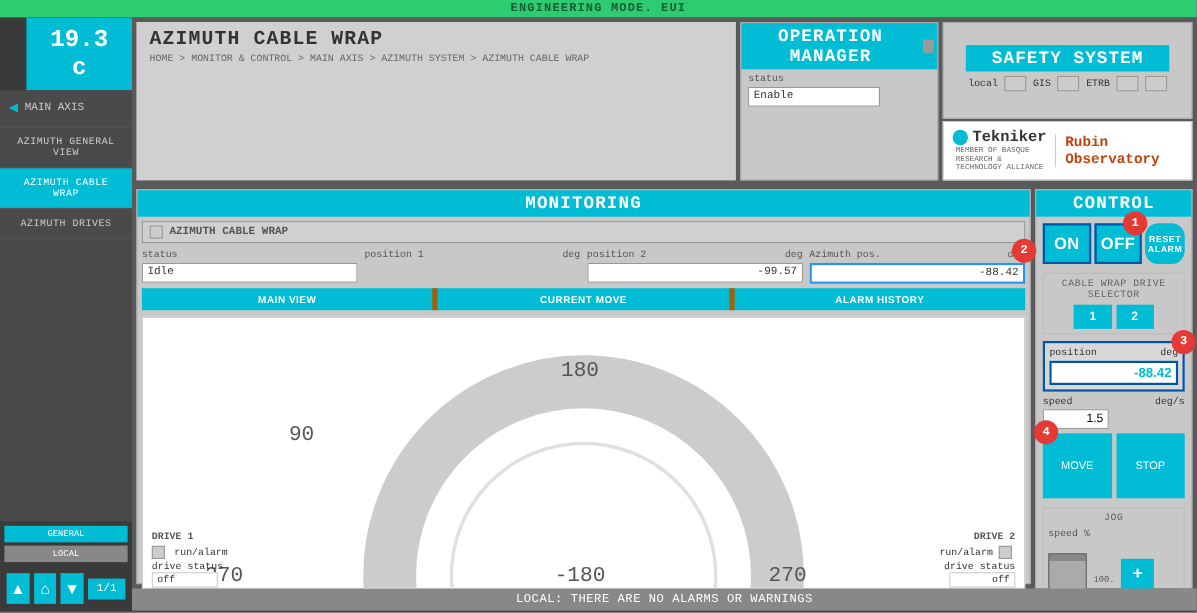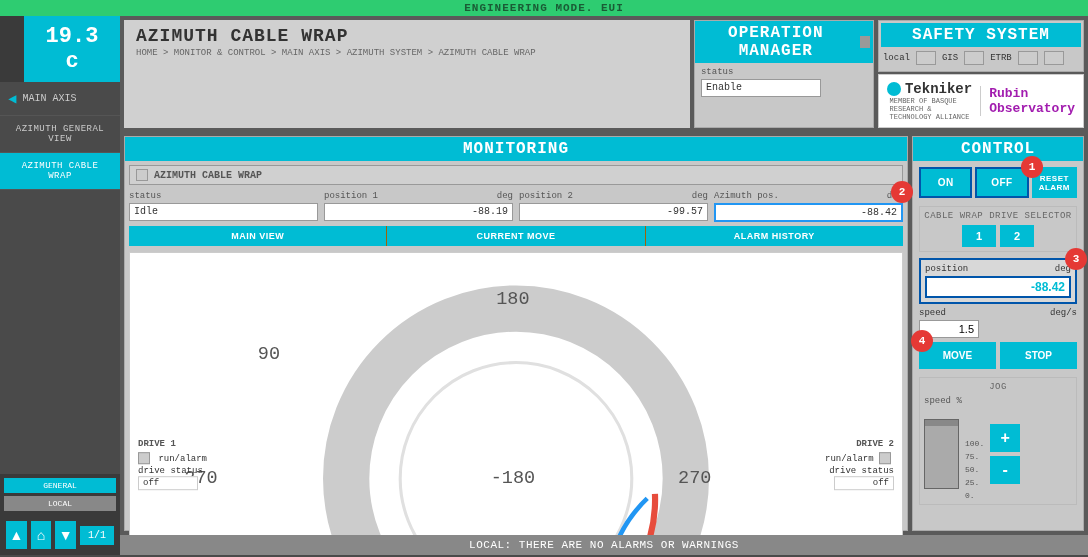--- a/index.html
+++ b/index.html
@@ -32,34 +32,34 @@
 
     .content-body { display: flex; flex: 1; gap: 4px; padding: 4px; }
     .panel-header { background: #00bcd4; color: white; text-align: center; font-size: 16px; font-weight: bold; padding: 3px; letter-spacing: 1px; }
     .acw-header { background: #d0d0d0; border: 1px solid #999; padding: 3px 6px; font-size: 10px; font-weight: bold; margin-bottom: 6px; color: #555; display: flex; align-items: center; gap: 6px; }
     .acw-indicator { width: 12px; height: 12px; background: #ccc; border: 1px solid #999; }
     .field-label { font-size: 9px; color: #555; margin-bottom: 2px; }
     .field-value { background: white; border: 1px solid #999; padding: 2px 4px; font-size: 10px; min-height: 18px; }
     .field-value.highlight { border: 2px solid #2196F3; }
 
     .tabs-row { display: flex; margin-bottom: 6px; }
-    .tab-btn { flex: 1; background: #00bcd4; color: white; border: none; padding: 5px; font-size: 9px; font-weight: bold; letter-spacing: 0.5px; cursor: pointer; border-right: 1px solid #a16207; }
+    .tab-btn { flex: 1; background: #00bcd4; color: white; border: none; padding: 5px; font-size: 9px; font-weight: bold; letter-spacing: 0.5px; cursor: pointer; border-right: 5px solid #a16207; }
     .tab-btn:last-child { border-right: none; }
     .drive-title { font-size: 9px; font-weight: bold; color: #555; margin-bottom: 3px; }
     .drive-field { margin-bottom: 2px; }
     .drive-val { background: white; border: 1px solid #ccc; padding: 1px 4px; font-size: 9px; min-width: 60px; display: inline-block; }
     .run-alarm-box { width: 12px; height: 12px; background: #ccc; border: 1px solid #999; display: inline-block; vertical-align: middle; margin-right: 3px; }
     .safety-box { width: 20px; height: 14px; background: #ccc; border: 1px solid #999; }
-    .ctrl-btn { flex: 1; padding: 8px 4px; border: none; font-size: 10px; font-weight: bold; cursor: pointer; color: white; letter-spacing: 0.5px; }
+    .ctrl-btn { flex: 1; padding: 8px 4px; border: none; font-size: 15px; font-weight: bold; cursor: pointer; color: white; letter-spacing: 0.5px; }
     .ctrl-btn.on { background: #00bcd4; border: 2px solid #0055aa; }
     .ctrl-btn.off { background: #00bcd4; border: 2px solid #0055aa; }
     .ctrl-btn.reset { background: #00bcd4; font-size: 9px; }
     .section-title { font-size: 9px; color: #666; text-align: center; margin-bottom: 4px; letter-spacing: 0.5px; }
     .drive-btn { background: #00bcd4; color: white; border: none; padding: 5px 14px; font-size: 11px; font-weight: bold; cursor: pointer; }
-    .move-btn { flex: 1; padding: 8px 4px; border: none; font-size: 10px; font-weight: bold; cursor: pointer; color: white; }
+    .move-btn { flex: 1; padding: 24px 4px; border: none; font-size: 10px; font-weight: normal; cursor: pointer; color: white; }
     .move-btn.move { background: #00bcd4; }
     .move-btn.stop { background: #00bcd4; }
     .spd-btn { width: 30px; height: 28px; background: #00bcd4; color: white; border: none; font-size: 16px; font-weight: bold; cursor: pointer; display: flex; align-items: center; justify-content: center; }
 
     .bottom-bar { background: #888; color: white; text-align: center; font-size: 11px; padding: 4px; letter-spacing: 0.5px; }
 
     
     .annotation-circle { position: absolute; width: 22px; height: 22px; border-radius: 50%; background: #e53935; color: white; font-size: 11px; font-weight: bold; display: flex; align-items: center; justify-content: center; z-index: 10; }
 
     .header-row { display: flex; align-items: stretch; gap: 4px; padding: 4px; background: #5a5a5a; }
@@ -81,20 +81,23 @@
       <div class="nav-back">
         <span class="nav-back-arrow">◀</span>
         <span>MAIN AXIS</span>
       </div>
       <div class="nav-item">
         <span>AZIMUTH GENERAL VIEW</span>
       </div>
       <div class="nav-item active">
         <span>AZIMUTH CABLE WRAP</span>
       </div>
+      <div class="nav-item">
+        <span>AZIMUTH DRIVES</span>
+      </div>
     </div>
     <div class="sidebar-tabs">
       <div class="sidebar-tab active">
         <span>GENERAL</span>
       </div>
       <div class="sidebar-tab">
         <span>LOCAL</span>
       </div>
     </div>
     <div class="sidebar-bottom">
@@ -120,21 +123,21 @@
         </div>
         <div style="padding: 4px 6px; display:flex; gap:8px; align-items:center;">
           <div>
             <div class="field-label">status</div>
             <div class="field-value" style="width:120px;">Enable</div>
           </div>
         </div>
       </div>
 
       <div style="display:flex; flex-direction:column; gap:2px;">
-        <div style="background:#c8c8c8; border:1px solid #aaa; padding:2px;">
+        <div style="background:#c8c8c8; border:1px solid #aaa; padding:20px;">
           <div class="panel-header">
             <span>SAFETY SYSTEM</span>
           </div>
           <div style="display:flex; gap:6px; align-items:center; padding:4px 2px; font-size:9px;">
             <span>local</span>
             <div class="safety-box"></div>
             <span>GIS</span>
             <div class="safety-box"></div>
             <span>ETRB</span>
             <div class="safety-box"></div>
@@ -144,21 +147,21 @@
 
         <div style="background:white; display:flex; align-items:center; padding:6px 8px; gap:8px; border:1px solid #ccc; min-height: 50px;">
           <div style="display:flex; flex-direction:column; align-items:center;">
             <div style="display:flex; align-items:center; gap:4px;">
               <div style="width:14px; height:14px; background:#00bcd4; border-radius:50%;"></div>
               <span style="font-size:14px; font-weight:bold; color:#333;">Tekniker</span>
             </div>
             <span style="font-size:7px; color:#666; max-width:80px;">MEMBER OF BASQUE RESEARCH &amp; TECHNOLOGY ALLIANCE</span>
           </div>
           <div style="border-left:1px solid #ccc; padding-left:8px;">
-            <span style="font-size:13px; font-weight:bold; color:#a21caf; white-space:pre-line;">Rubin
+            <span style="font-size:13px; font-weight:bold; color:#c2410c; white-space:pre-line;">Rubin
 Observatory</span>
           </div>
         </div>
       </div>
     </div>
 
     <div class="content-body" style="flex:1; display:flex; gap:4px; padding:4px; overflow:hidden;">
 
       <div style="flex:1; background:#c8c8c8; border:1px solid #aaa; display:flex; flex-direction:column;">
         <div class="panel-header">
@@ -174,21 +177,20 @@
           <div style="display:flex; gap:6px; margin-bottom:4px; font-size:9px;">
             <div style="flex:1;">
               <div class="field-label">status</div>
               <div class="field-value">Idle</div>
             </div>
             <div style="flex:1;">
               <div class="field-label">
                 <span>position 1</span>
                 <span style="float:right;">deg</span>
               </div>
-              <div class="field-value" style="text-align:right;">-88.19</div>
             </div>
             <div style="flex:1;">
               <div class="field-label">
                 <span>position 2</span>
                 <span style="float:right;">deg</span>
               </div>
               <div class="field-value" style="text-align:right;">-99.57</div>
             </div>
             <div style="flex:1; position:relative;">
 
@@ -249,33 +251,33 @@
                   <div>drive status</div>
                   <div class="drive-val">off</div>
                 </div>
               </div>
             </div>
           </div>
 
         </div>
       </div>
 
-      <div style="width:172px; display:flex; flex-direction:column; gap:3px;">
+      <div style="width:143px; display:flex; flex-direction:column; gap:3px;">
         <div style="background:#c8c8c8; border:1px solid #aaa; flex:1; display:flex; flex-direction:column;">
           <div class="panel-header">
             <span>CONTROL</span>
           </div>
           <div style="padding:6px; flex:1; position:relative;">
 
             <div class="annotation-circle" style="top:-5px; right:40px;">1</div>
 
             <div style="display:flex; gap:3px; margin-bottom:8px;">
               <button class="ctrl-btn on">ON</button>
               <button class="ctrl-btn off">OFF</button>
-              <button class="ctrl-btn reset" style="font-size:8px; padding:4px 2px;">RESET ALARM</button>
+              <button class="ctrl-btn reset" style="font-size:8px; padding:4px 2px;border-radius:12px;">RESET ALARM</button>
             </div>
 
             <div style="border:1px solid #bbb; padding:4px; margin-bottom:6px;">
               <div class="section-title">CABLE WRAP DRIVE SELECTOR</div>
               <div style="display:flex; gap:4px; justify-content:center;">
                 <button class="drive-btn">1</button>
                 <button class="drive-btn">2</button>
               </div>
             </div>
 

